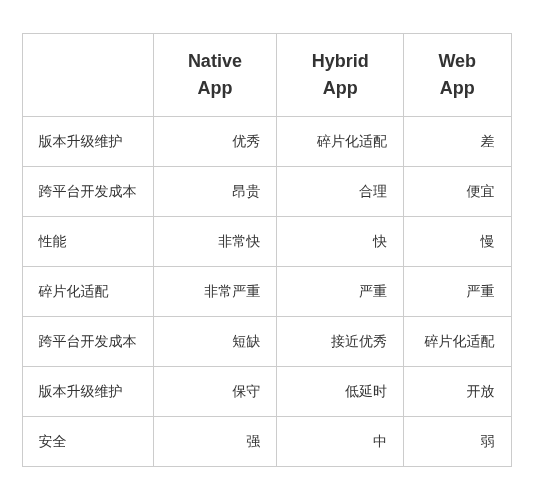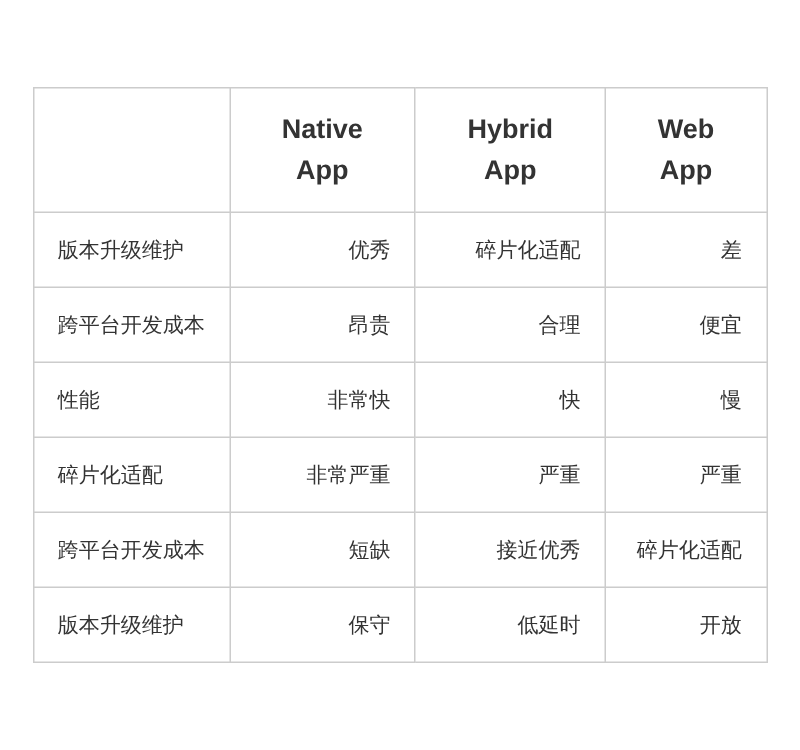--- a/index.html
+++ b/index.html
@@ -104,15 +104,21 @@
           <td>短缺</td>
           <td>接近优秀</td>
           <td>碎片化适配</td>
         </tr>
         <tr>
           <td>版本升级维护</td>
           <td>保守</td>
           <td>低延时</td>
           <td>开放</td>
         </tr>
+        <tr>
+          <td>安全</td>
+          <td>强</td>
+          <td>中</td>
+          <td>弱</td>
+        </tr>
       </tbody>
   </table>
 </div>
 
 </body></html>

